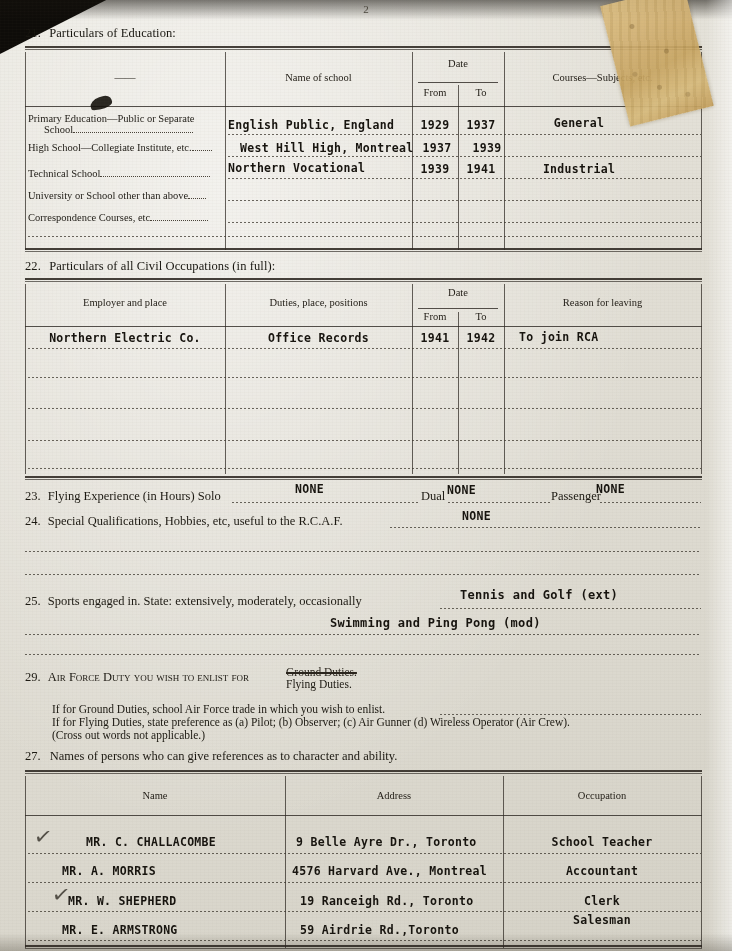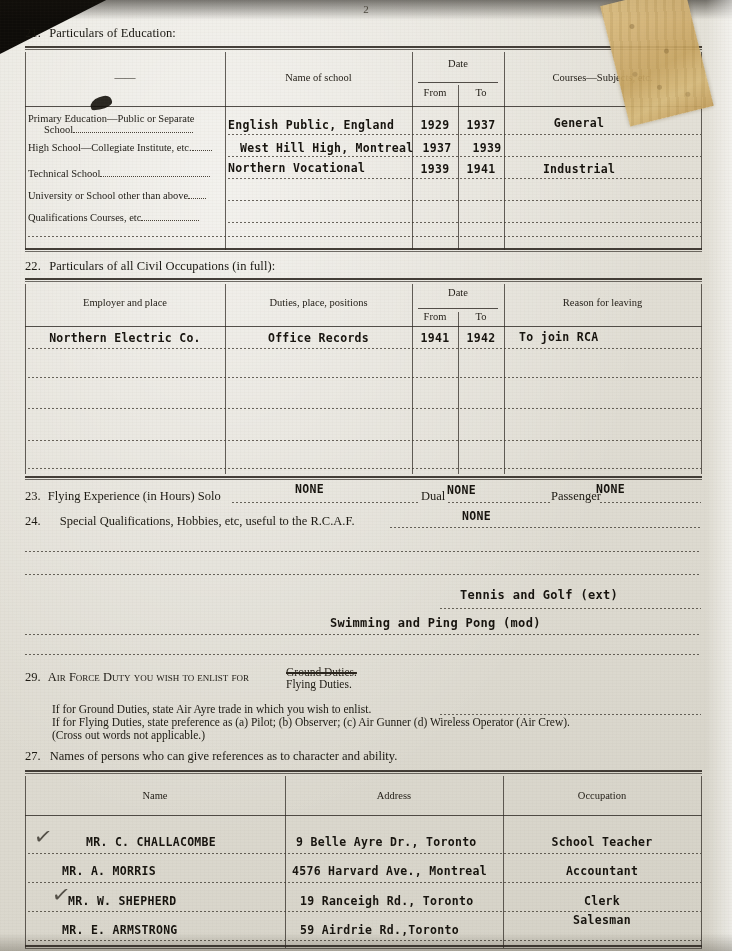--- a/index.html
+++ b/index.html
@@ -182,21 +182,21 @@
     <div class="rowlabel" style="left:28px;top:142px;">
       <span>High School—Collegiate Institute, etc.</span><span class="leaderdots" style="width:20px;"></span>
     </div>
     <div class="rowlabel" style="left:28px;top:168px;">
       <span>Technical School</span><span class="leaderdots" style="width:110px;"></span>
     </div>
     <div class="rowlabel" style="left:28px;top:190px;">
       <span>University or School other than above</span><span class="leaderdots" style="width:18px;"></span>
     </div>
     <div class="rowlabel" style="left:28px;top:212px;">
-      <span>Qualifications Courses, etc</span><span class="leaderdots" style="width:58px;"></span>
+      <span>Correspondence Courses, etc</span><span class="leaderdots" style="width:58px;"></span>
     </div>
 
     <div class="tw" style="left:228px;top:118px;">English Public, England</div>
     <div class="tw c" style="left:412px;top:118px;width:46px;">1929</div>
     <div class="tw c" style="left:458px;top:118px;width:46px;">1937</div>
     <div class="tw c" style="left:504px;top:116px;width:150px;">General</div>
 
     <div class="tw" style="left:240px;top:141px;">West Hill High, Montreal</div>
     <div class="tw c" style="left:414px;top:141px;width:46px;">1937</div>
     <div class="tw c" style="left:464px;top:141px;width:46px;">1939</div>
@@ -261,42 +261,46 @@
     <div class="dotrule" style="left:232px;top:502px;width:188px;"></div>
     <div class="printed" style="left:421px;top:489px;">Dual</div>
     <div class="tw" style="left:447px;top:483px;">NONE</div>
     <div class="dotrule" style="left:448px;top:502px;width:103px;"></div>
     <div class="printed" style="left:551px;top:489px;">Passenger</div>
     <div class="tw" style="left:596px;top:482px;">NONE</div>
     <div class="dotrule" style="left:600px;top:502px;width:101px;"></div>
 
     <div class="printed" style="left:25px;top:514px;">
       <span>24.</span>
-      <span style="margin-left:16px;">Special Qualifications, Hobbies, etc, useful to the R.C.A.F.</span>
+      <span style="margin-left:4px;">Special Qualifications, Hobbies, etc, useful to the R.C.A.F.</span>
     </div>
     <div class="tw" style="left:462px;top:509px;">NONE</div>
     <div class="dotrule" style="left:390px;top:527px;width:311px;"></div>
 
     <div class="dotrule" style="left:25px;top:551px;width:676px;"></div>
     <div class="dotrule" style="left:25px;top:574px;width:676px;"></div>
 
+    <div class="printed" style="left:25px;top:594px;">
+      <span>25.</span>
+      <span style="margin-left:4px;">Sports engaged in.   State: extensively, moderately, occasionally</span>
+    </div>
     <div class="tw" style="left:460px;top:588px;font-size:12px;">Tennis and Golf (ext)</div>
     <div class="dotrule" style="left:440px;top:608px;width:261px;"></div>
     <div class="tw" style="left:330px;top:616px;font-size:12px;">Swimming and Ping Pong (mod)</div>
     <div class="dotrule" style="left:25px;top:634px;width:676px;"></div>
     <div class="dotrule" style="left:25px;top:654px;width:676px;"></div>
 
     <div class="printed" style="left:25px;top:670px;">
       <span>29.</span>
       <span class="smallcaps" style="margin-left:4px;">Air Force Duty you wish to enlist for</span>
     </div>
     <div class="printed sm strike" style="left:286px;top:666px;">Ground Duties.</div>
     <div class="printed sm" style="left:286px;top:678px;">Flying Duties.</div>
 
-    <div class="printed sm" style="left:52px;top:703px;">If for Ground Duties, state Air Ayre trade in which you wish to enlist.</div>
+    <div class="printed sm" style="left:52px;top:703px;">If for Ground Duties, school Air Force trade in which you wish to enlist.</div>
     <div class="dotrule" style="left:440px;top:714px;width:261px;"></div>
     <div class="printed sm" style="left:52px;top:716px;">If for Flying Duties, state preference as (a)  Pilot; (b) Observer; (c) Air Gunner (d) Wireless Operator (Air Crew).</div>
     <div class="printed sm" style="left:52px;top:729px;">(Cross out words not applicable.)</div>
 
     <div class="printed" style="left:25px;top:749px;">
       <span>27.</span>
       <span style="margin-left:6px;">Names of persons who can give references as to character and ability.</span>
     </div>
 
     <div class="dblrule" style="left:25px;top:770px;width:677px;"></div>

